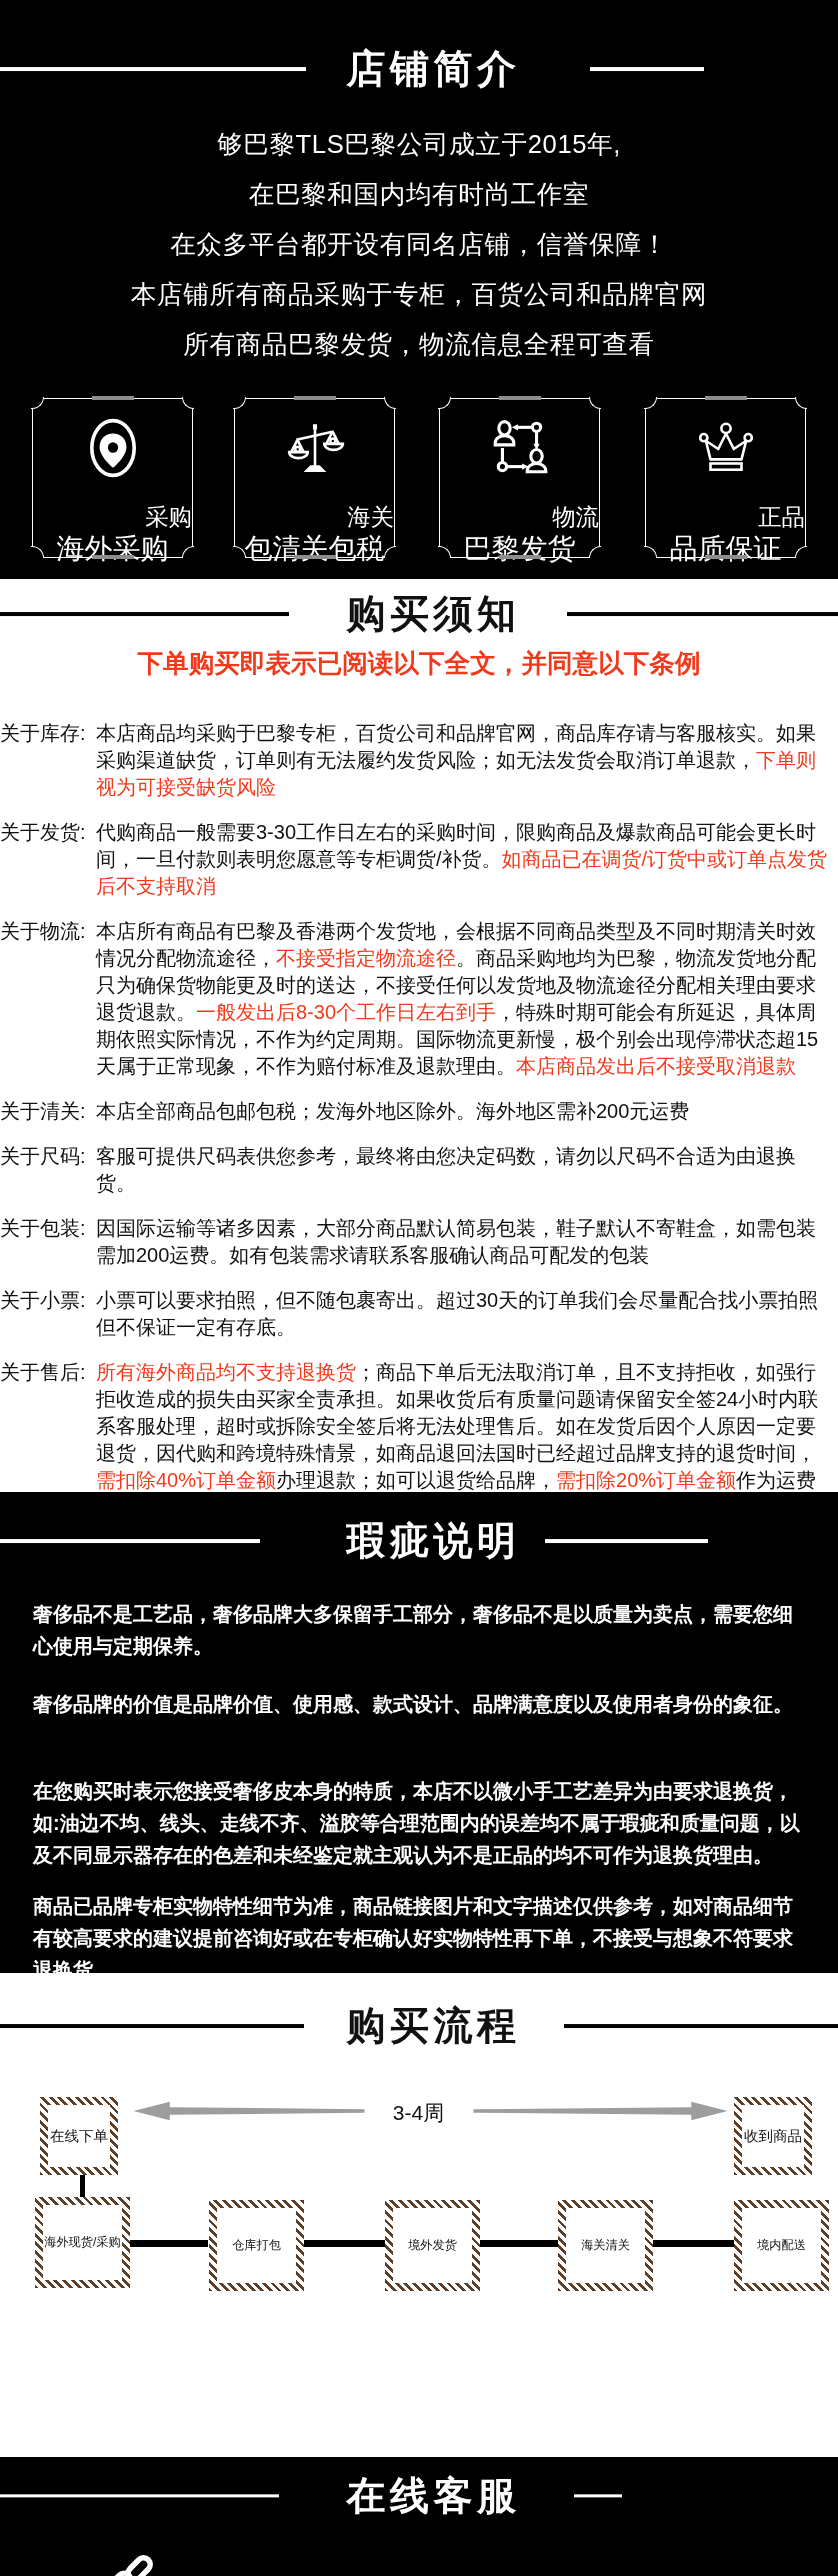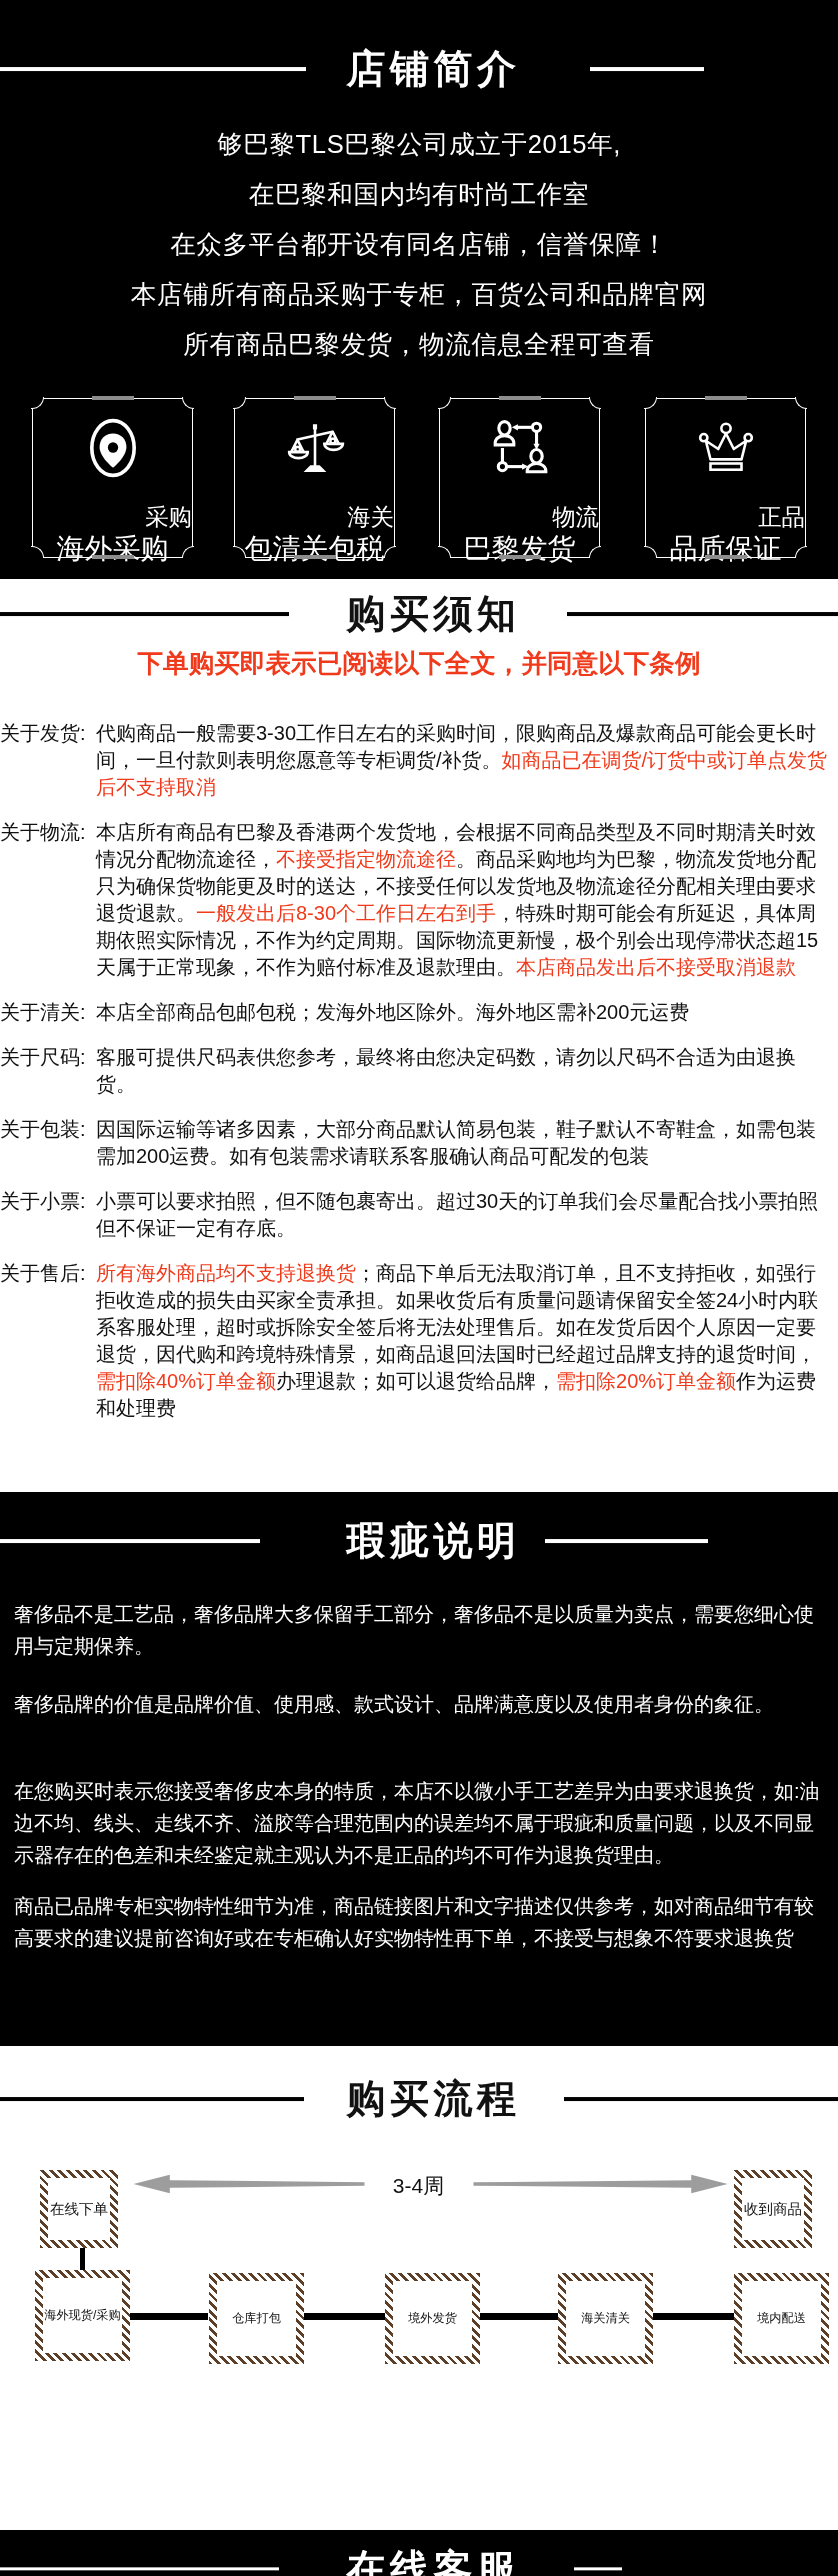--- a/index.html
+++ b/index.html
@@ -1,20 +1,20 @@
 <!DOCTYPE html>
 <html style="--red: #f03a1b;font-size:9px"><head>
 <meta charset="utf-8">
 <style>
   html,body{margin:0;padding:0;background:#fff;}
   body{width:838px;font-family:"Liberation Sans","DejaVu Sans",sans-serif;-webkit-font-smoothing:antialiased;}
   .sec{position:relative;overflow:hidden;}
   .sec-intro{height:579px;background:#000;color:#fff;}
   .sec-notice{height:913px;background:#fff;color:#111;}
-  .sec-defects{height:554px;background:#000;color:#fff;}
+  .sec-defects{height:481px;background:#000;color:#fff;}
   .sec-process{height:484px;background:#fff;color:#111;}
   .sec-service{height:196px;background:#000;color:#fff;}
 
   
   .trow{position:relative;height:48px;padding-left:29px;}
   .trow .ttl{margin:0;text-align:center;font-size:39px;line-height:48px;font-weight:bold;letter-spacing:4.5px;}
   .tline{position:absolute;top:50%;height:3.9px;transform:translateY(-50%);}
   .sec-intro  .tline{background:#fff;} .sec-defects .tline{background:#fff;} .sec-service .tline{background:#fff;height:3.3px;}
   .sec-notice .tline{background:#000;} .sec-process .tline{background:#000;}
   .sec-intro   .trow{margin-top:45px;}
@@ -45,21 +45,21 @@
 
   
   .warning{margin-top:7.8px;text-align:center;font-size:25.6px;line-height:35px;font-weight:bold;color:var(--red,#f03a1b);}
   .nitems{margin-top:39px;}
   .nitem{display:flex;margin-bottom:18px;font-size:20px;line-height:27px;}
   .nlabel{flex:0 0 96px;white-space:nowrap;}
   .nbody{flex:1;padding-right:2.2px;}
   .red{color:var(--red,#f03a1b);}
 
   
-  .dwrap{padding:0 14px;}
+  .dwrap{padding:0 33px;font-weight:bold;}
   .dp{font-size:20px;line-height:32px;margin:0;}
   .dp1{margin-top:33px;} .dp2{margin-top:25.6px;} .dp3{margin-top:55px;} .dp4{margin-top:19px;}
 
   
   .diagram{position:absolute;left:0;top:0;width:838px;height:406px;}
   .pbox{position:absolute;background:repeating-linear-gradient(45deg,#5d3e26 0 2.8px,#fff 2.8px 6.1px);box-sizing:border-box;padding:7.8px;}
   .pbox .in{width:100%;height:100%;background:#fff;display:flex;align-items:center;justify-content:center;font-size:14.5px;color:#111;white-space:nowrap;}
   .pbox.small .in{font-size:12.2px;}
   .duration{position:absolute;left:363px;top:126px;width:111px;text-align:center;font-size:21px;color:#111;}
   .parrow{position:absolute;top:127px;}
@@ -168,20 +168,24 @@
 
 <div class="sec sec-notice">
   <div class="trow">
     <div class="tline tl"></div>
     <h2 class="ttl">购买须知</h2>
     <div class="tline tr"></div>
   </div>
   <div class="warning">下单购买即表示已阅读以下全文，并同意以下条例</div>
   <div class="nitems">
     <div class="nitem">
+      <div class="nlabel">关于库存:</div>
+      <div class="nbody"><span>本店商品均采购于巴黎专柜，百货公司和品牌官网，商品库存请与客服核实。如果采购渠道缺货，订单则有无法履约发货风险；如无法发货会取消订单退款，</span><span class="red">下单则视为可接受缺货风险</span></div>
+    </div>
+    <div class="nitem">
       <div class="nlabel">关于发货:</div>
       <div class="nbody"><span>代购商品一般需要3-30工作日左右的采购时间，限购商品及爆款商品可能会更长时间，一旦付款则表明您愿意等专柜调货/补货。</span><span class="red">如商品已在调货/订货中或订单点发货后不支持取消</span></div>
     </div>
     <div class="nitem">
       <div class="nlabel">关于物流:</div>
       <div class="nbody"><span>本店所有商品有巴黎及香港两个发货地，会根据不同商品类型及不同时期清关时效情况分配物流途径，</span><span class="red">不接受指定物流途径</span><span>。商品采购地均为巴黎，物流发货地分配只为确保货物能更及时的送达，不接受任何以发货地及物流途径分配相关理由要求退货退款。</span><span class="red">一般发出后8-30个工作日左右到手</span><span>，特殊时期可能会有所延迟，具体周期依照实际情况，不作为约定周期。国际物流更新慢，极个别会出现停滞状态超15天属于正常现象，不作为赔付标准及退款理由。</span><span class="red">本店商品发出后不接受取消退款</span></div>
     </div>
     <div class="nitem">
       <div class="nlabel">关于清关:</div>
       <div class="nbody"><span>本店全部商品包邮包税；发海外地区除外。海外地区需补200元运费</span></div>

